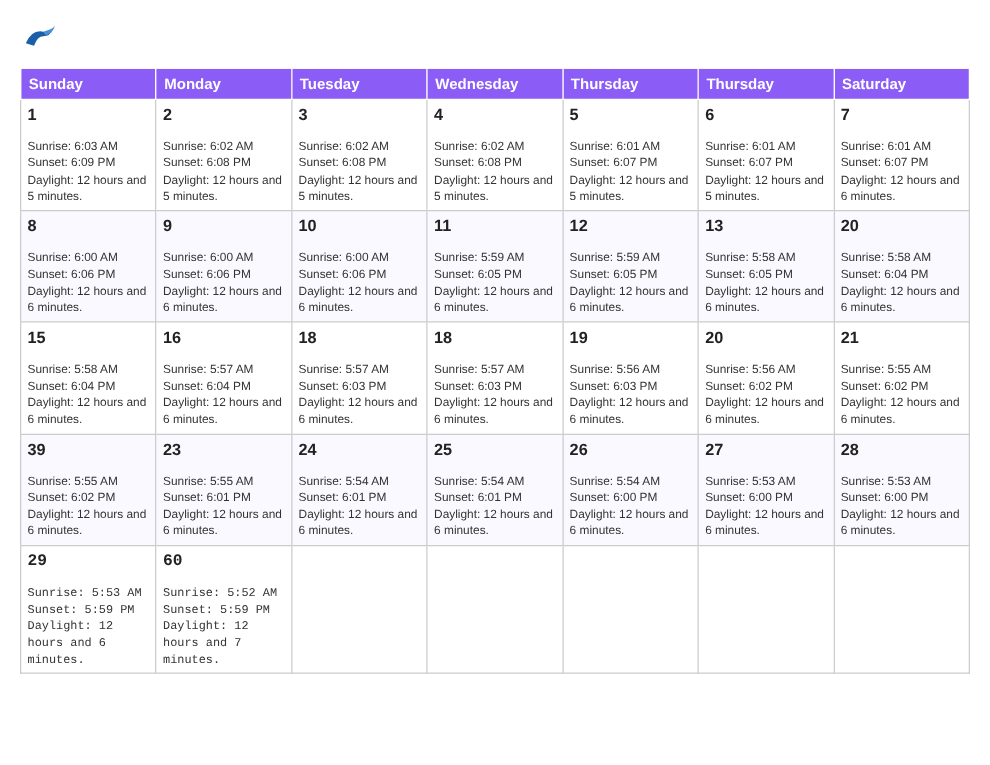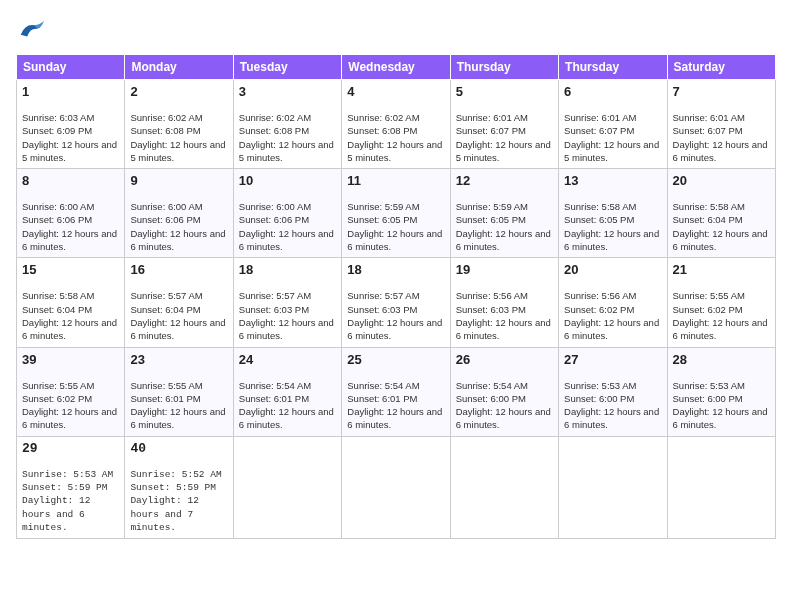--- a/index.html
+++ b/index.html
@@ -352,21 +352,21 @@
       <tr>
         <td>
         <span class="day-num">29</span>
         <div class="day-info">
           <span>Sunrise: 5:53 AM</span><br>
           <span>Sunset: 5:59 PM</span><br>
           <span>Daylight: 12 hours and 6 minutes.</span>
         </div>
       </td>
         <td>
-        <span class="day-num">40</span>
+        <span class="day-num">60</span>
         <div class="day-info">
           <span>Sunrise: 5:52 AM</span><br>
           <span>Sunset: 5:59 PM</span><br>
           <span>Daylight: 12 hours and 7 minutes.</span>
         </div>
       </td>
         <td class="empty-cell"></td>
         <td class="empty-cell"></td>
         <td class="empty-cell"></td>
         <td class="empty-cell"></td>

